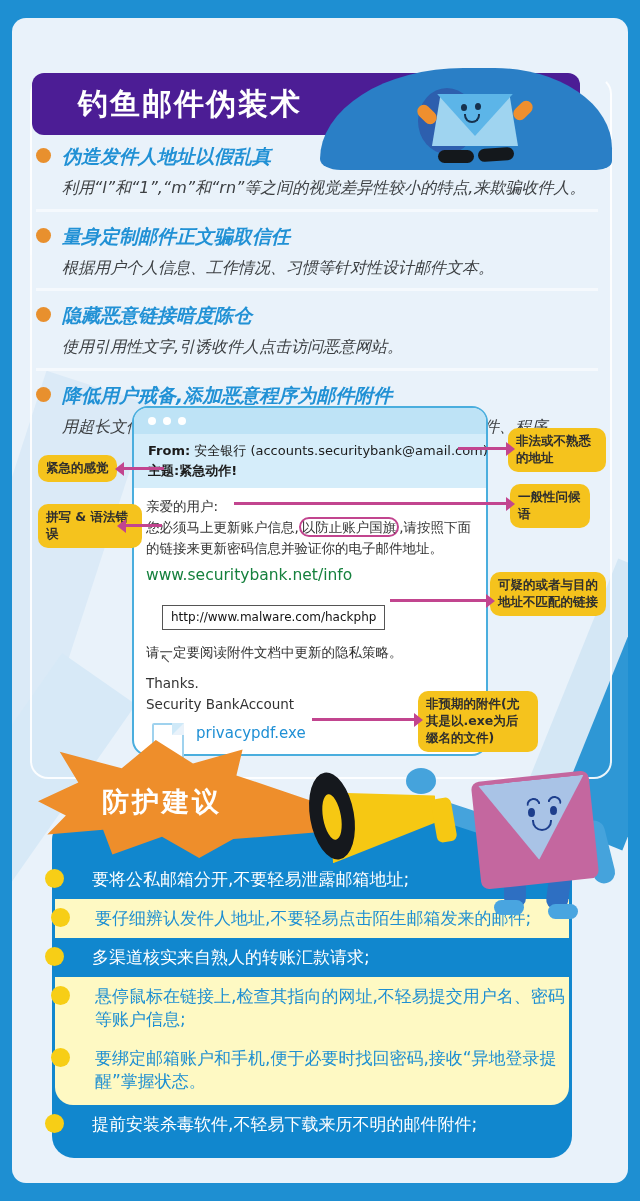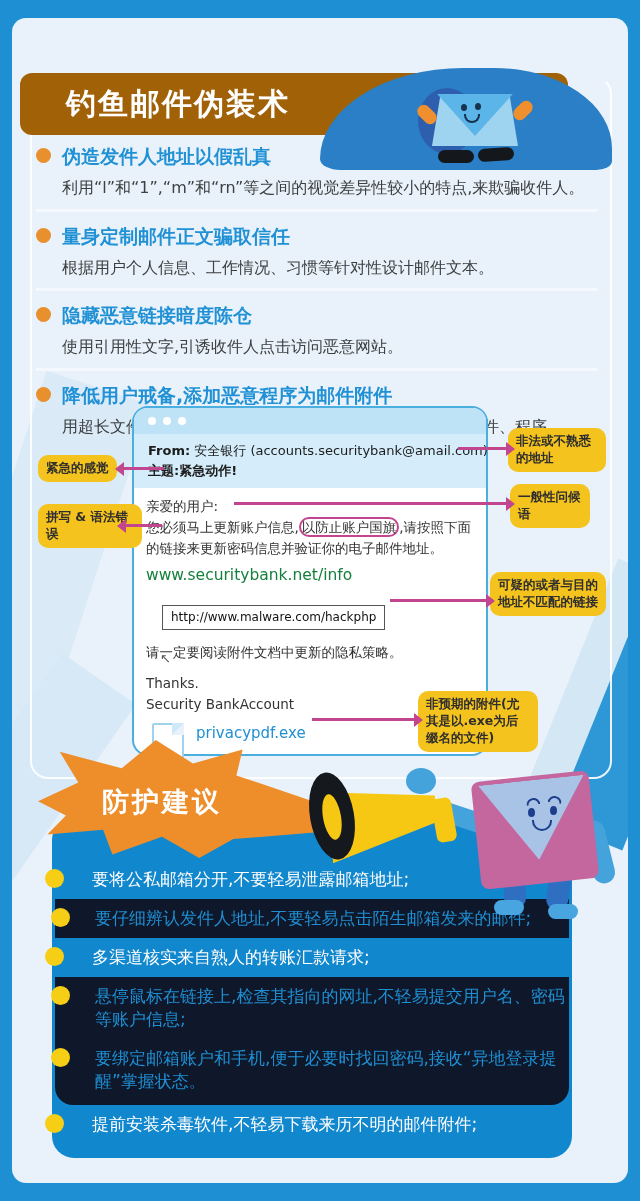--- a/index.html
+++ b/index.html
@@ -9,38 +9,38 @@
         border-radius:14px;overflow:hidden;}
   
   .deco{position:absolute;z-index:0;}
   .deco-left{left:-30px;top:360px;width:110px;height:400px;background:#dbeaf7;transform:rotate(18deg);}
   .deco-bl{left:-24px;top:640px;width:90px;height:230px;background:#d7e9f7;transform:rotate(35deg);}
   .deco-right-light{left:548px;top:540px;width:55px;height:300px;background:#d4e7f5;transform:rotate(22deg);}
   .deco-right-blue{left:598px;top:510px;width:75px;height:320px;background:#2e97d5;transform:rotate(22deg);}
   .upper-outline{position:absolute;left:18px;top:58px;width:578px;height:699px;z-index:1;
         border:2px solid rgba(255,255,255,.9);border-top-color:transparent;border-radius:18px;}
   
-  .banner{position:absolute;left:8px;top:55px;width:548px;height:62px;background:#a16207;
+  .banner{position:absolute;left:20px;top:55px;width:548px;height:62px;background:#4c1d95;
         border-radius:12px;z-index:2;}
   .banner-title{padding-left:46px;line-height:62px;font-size:30px;font-weight:bold;color:#fff;letter-spacing:2px;}
   
   .mascot-top{position:absolute;left:308px;top:40px;width:292px;height:116px;z-index:3;}
   .blanket{position:absolute;left:0;top:10px;width:292px;height:102px;background:#2a7fc6;
         border-radius:55% 45% 6% 8% / 100% 88% 10% 12%;}
   .blanket-dark{position:absolute;left:98px;top:30px;width:58px;height:66px;background:#2d5fae;border-radius:50%;}
   .env{position:absolute;left:112px;top:36px;width:86px;height:52px;background:#9fd4f0;
         clip-path:polygon(10% 0,90% 0,100% 100%,0 100%);}
   .env-flap{position:absolute;left:112px;top:36px;width:86px;height:42px;background:#5cb5e8;
         clip-path:polygon(6% 0,94% 0,50% 100%);}
   .eye{position:absolute;width:6px;height:7px;background:#17324e;border-radius:50%;}
   .mouth{position:absolute;width:12px;height:7px;border:2px solid #17324e;border-top:none;border-radius:0 0 10px 10px;}
   .hand{position:absolute;width:22px;height:13px;background:#ef8f2e;border-radius:7px;}
   .foot{position:absolute;width:36px;height:13px;background:#14181c;border-radius:7px;}
   
-  .tech{position:absolute;left:24px;top:126px;width:562px;z-index:2;}
+  .tech{position:absolute;left:24px;top:126px;width:562px;z-index:2;font-style:italic;}
   .tech-item{position:relative;padding-left:26px;margin-bottom:10px;}
   .tech-item + .tech-item{border-top:3px solid rgba(255,255,255,.55);padding-top:12px;}
   .dot{position:absolute;left:0;top:4px;width:15px;height:15px;border-radius:50%;background:#e8902e;}
   .tech-item + .tech-item .dot{top:16px;}
   .tech-title{font-size:19px;font-weight:bold;color:#2191d5;margin-bottom:7px;}
   .tech-desc{font-size:16px;color:#3d4043;line-height:1.35;}
   
   .email{position:absolute;left:120px;top:388px;width:352px;height:346px;background:#fff;
         border:2px solid #4aaede;border-radius:16px;z-index:3;}
   .email-topbar{height:26px;background:#bee3f6;border-radius:13px 13px 0 0;display:flex;align-items:center;
@@ -102,21 +102,21 @@
         clip-path:polygon(0 0,100% 0,50% 100%);transform:rotate(-6deg);}
   .eyeb{position:absolute;width:7px;height:9px;background:#1d3e8c;border-radius:50%;}
   .browb{position:absolute;width:10px;height:5px;border:2px solid #1d3e8c;border-bottom:none;border-radius:10px 10px 0 0;}
   .mouthb{position:absolute;width:16px;height:9px;border:2.5px solid #1d3e8c;border-top:none;border-radius:0 0 12px 12px;}
   .leg{position:absolute;width:22px;height:46px;background:#2e6fc2;border-radius:10px;}
   .footb{position:absolute;width:30px;height:15px;background:#49a5e0;border-radius:8px;}
   .panel{position:absolute;left:40px;top:800px;width:520px;height:340px;background:#1187ce;border-radius:22px;
         padding-top:42px;box-sizing:border-box;z-index:4;}
   .row{position:relative;padding:8px 2px 8px 40px;font-size:17px;line-height:1.35;}
   .row.blue{color:#fff;}
-  .row.white{background:#0f172a;color:#1e8fd2;margin:0 3px;z-index:7;}
+  .row.white{background:#fef9c3;color:#1e8fd2;margin:0 3px;z-index:7;}
   .row.white.last{border-radius:0 0 18px 18px;padding-bottom:12px;}
   .rdot{position:absolute;left:-7px;top:9px;width:19px;height:19px;background:#f7ce16;border-radius:50%;}
   .row.white .rdot{left:-4px;}
 </style>
 </head>
 <body>
 
 <div class="root">
   <div class="card">
     <div class="deco deco-left"></div>

